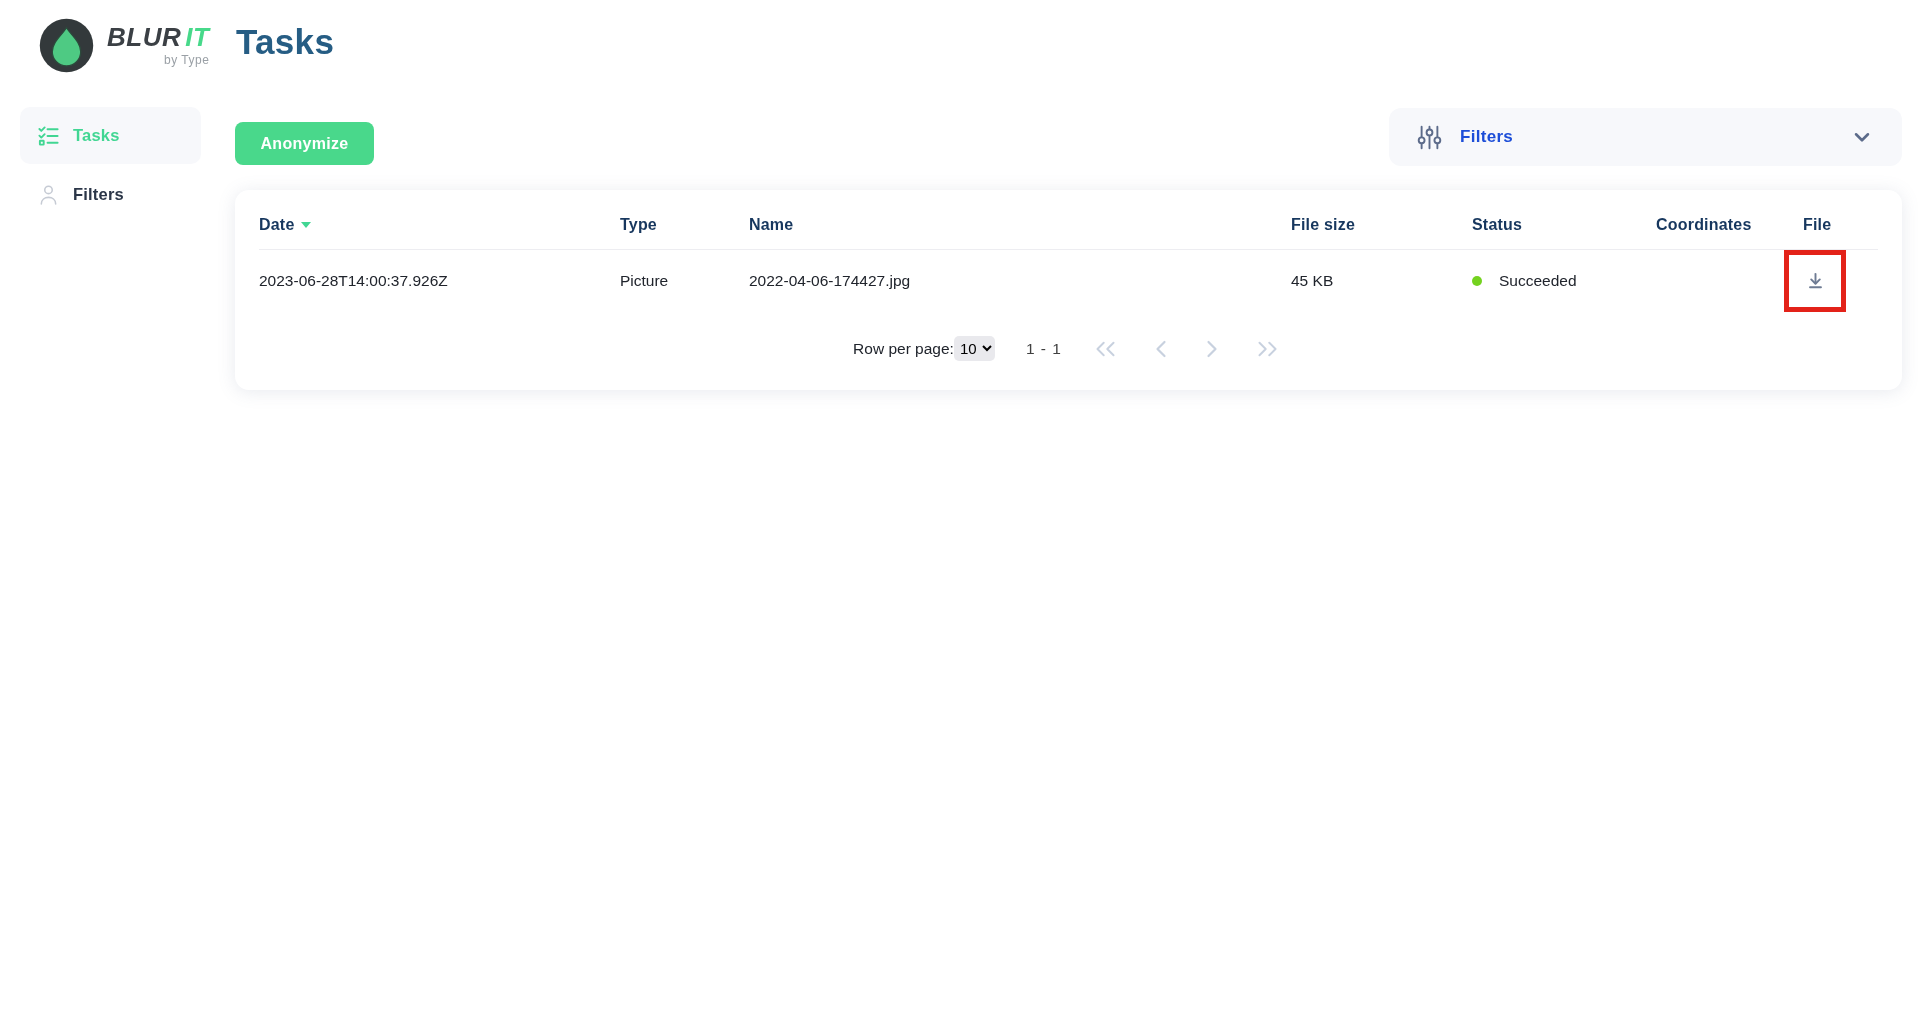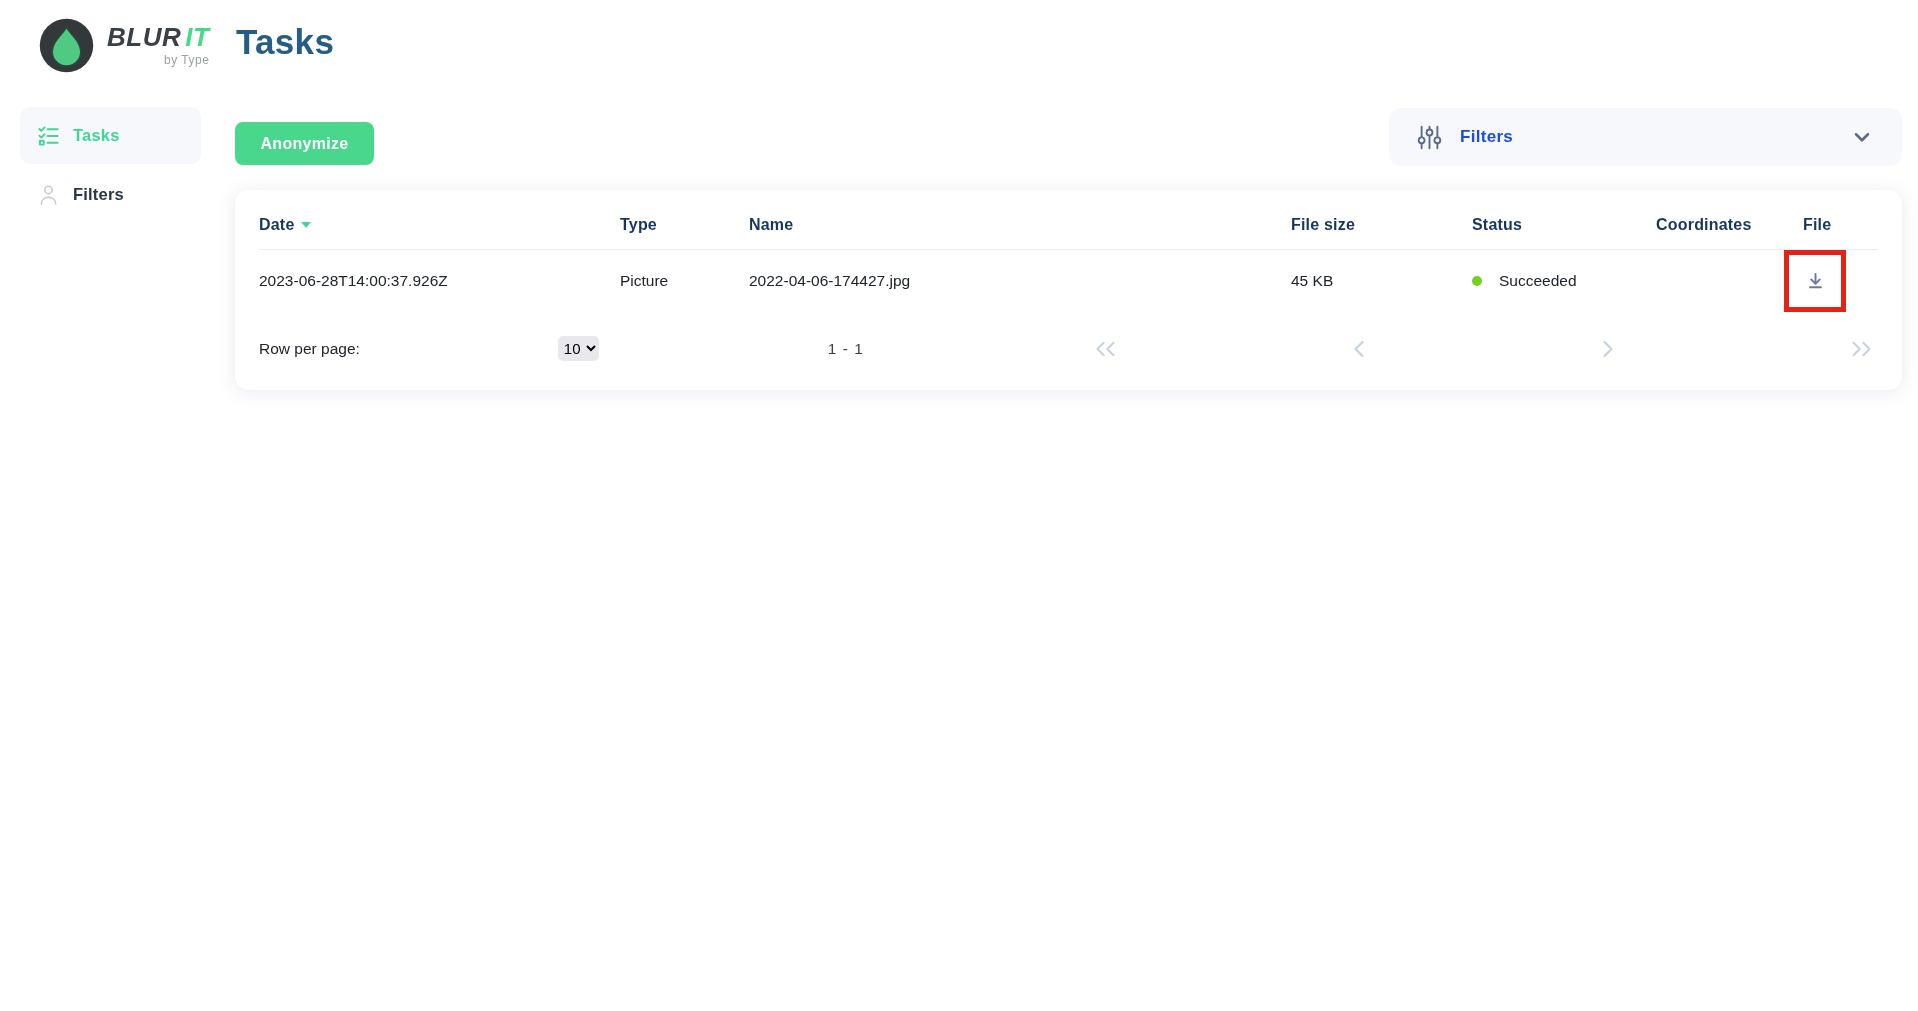--- a/index.html
+++ b/index.html
@@ -49,21 +49,21 @@
   td { height:62px; font-size:15.5px; color:#20242c; vertical-align:middle; }
   .status-cell { display:flex; align-items:center; }
   .status-dot { width:10px; height:10px; border-radius:50%; background:#74d21f; }
   .status-text { margin-left:17px; }
   .file-cell { position:relative; height:62px; }
   .dl-highlight { position:absolute; left:-19px; top:0px; width:62px; height:62px;
       border:5px solid #e32219; display:flex; align-items:center; justify-content:center; }
   .dl-btn { background:none; border:none; cursor:pointer; display:flex; padding:6px; }
 
   
-  .pagination { display:flex; align-items:center; justify-content:space-between; height:73px; }
+  .pagination { display:flex; align-items:center; justify-content:center; height:73px; }
   .pag-label { font-size:15.5px; color:#20242c; }
   .pag-select { border:none; background:#e9e9ed; border-radius:5px;
       font-family:inherit; font-size:15px; padding:3px 2px; cursor:pointer; }
   .pag-range { margin-left:31px; font-size:15.5px; color:#404040; letter-spacing:1px; }
   .pag-btn { background:none; border:none; margin-left:27px; padding:4px; cursor:pointer; display:flex; }
   .pag-btn svg { display:block; }
 </style>
 </head>
 <body>
 

